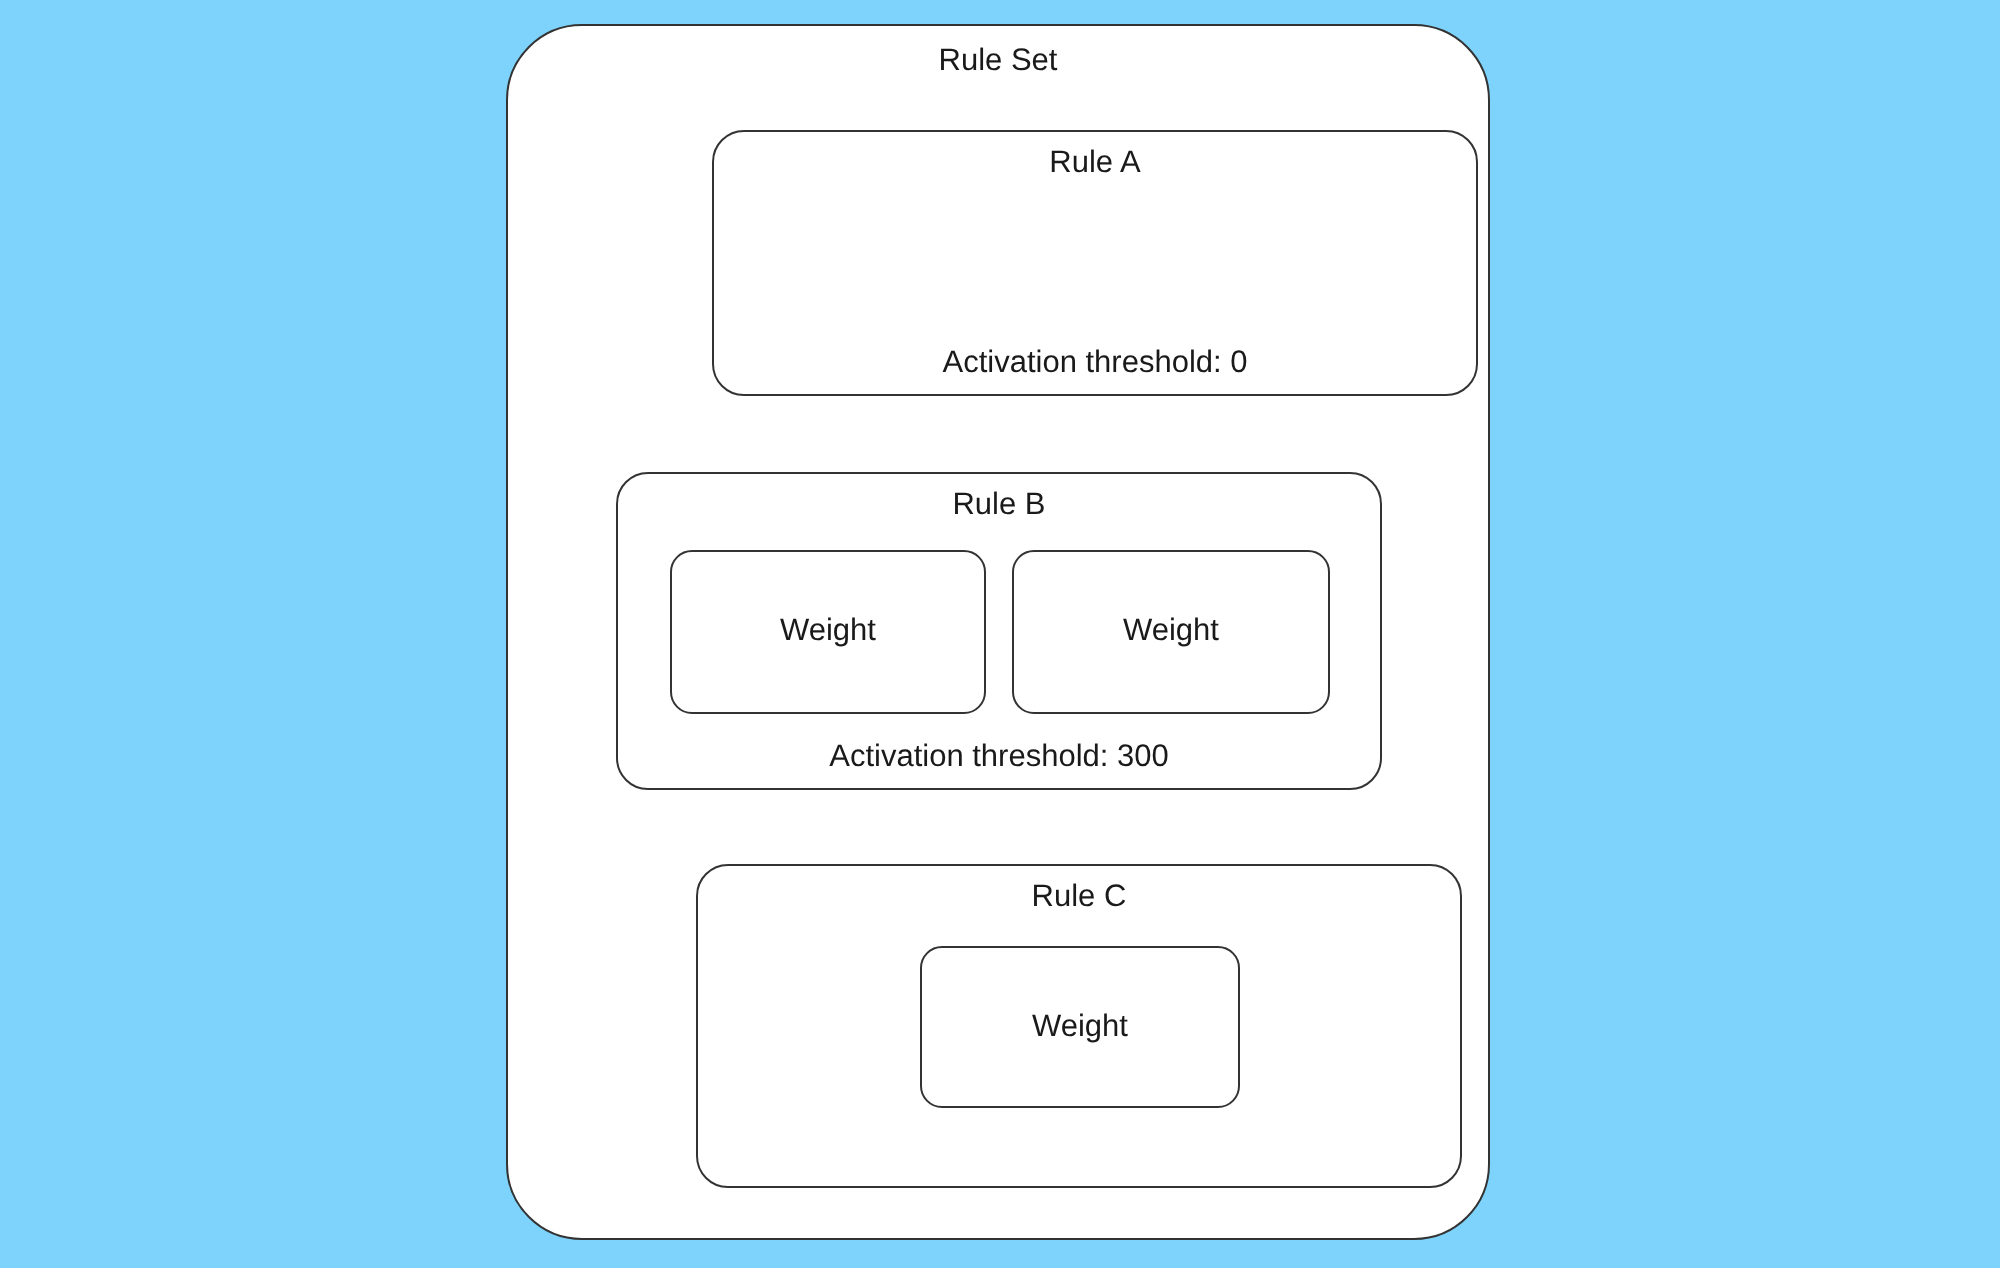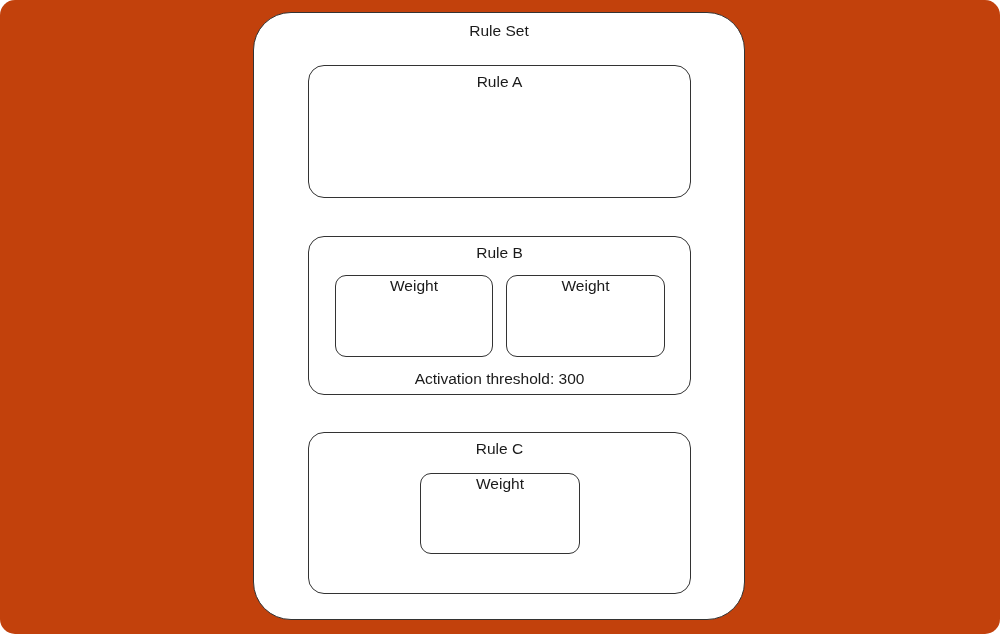--- a/index.html
+++ b/index.html
@@ -12,22 +12,21 @@
     height: 634px;
     font-family: "Liberation Sans", sans-serif;
     color: #1a1a1a;
     overflow: hidden;
   }
 
   #canvas {
     position: relative;
     width: 1000px;
     height: 634px;
-    background: #c2410c;
-    border-radius: 15px;
+    background: #7dd3fc;
   }
 
   
   .ruleset {
     position: absolute;
     left: 253px;
     top: 12px;
     width: 492px;
     height: 608px;
     box-sizing: border-box;
@@ -50,23 +49,23 @@
   
   .rule {
     position: absolute;
     left: 54px;           
     width: 383px;
     box-sizing: border-box;
     border: 1px solid #333333;
     border-radius: 16px;
     background: #ffffff;
   }
-  .rule-a { top: 52px;  height: 133px; }   
+  .rule-a { top: 52px;  height: 133px; margin-left: 48px; }   
   .rule-b { top: 223px; height: 159px; }   
-  .rule-c { top: 419px; height: 162px; }   
+  .rule-c { top: 419px; height: 162px; margin-left: 40px; }   
 
   .rule-title {
     position: absolute;
     left: 0;
     right: 0;
     top: 6px;
     text-align: center;
     font-size: 15.5px;
     line-height: 20px;
     color: #1a1a1a;
@@ -85,21 +84,21 @@
   }
 
   
   .weight {
     position: absolute;
     box-sizing: border-box;
     border: 1px solid #333333;
     border-radius: 11px;
     background: #ffffff;
     display: flex;
-    align-items: flex-start;
+    align-items: center;
     justify-content: center;
   }
   .weight-label {
     font-size: 15.5px;
     line-height: 20px;
     color: #1a1a1a;
     white-space: nowrap;
   }
 
   
@@ -112,20 +111,21 @@
 </head>
 <body>
 
 <div id="canvas">
 
   <div class="ruleset">
     <div class="ruleset-title">Rule Set</div>
 
     <div class="rule rule-a">
       <div class="rule-title">Rule A</div>
+      <div class="rule-threshold">Activation threshold: 0</div>
     </div>
 
     <div class="rule rule-b">
       <div class="rule-title">Rule B</div>
 
       <div class="weight weight-b1">
         <span class="weight-label">Weight</span>
       </div>
 
       <div class="weight weight-b2">

